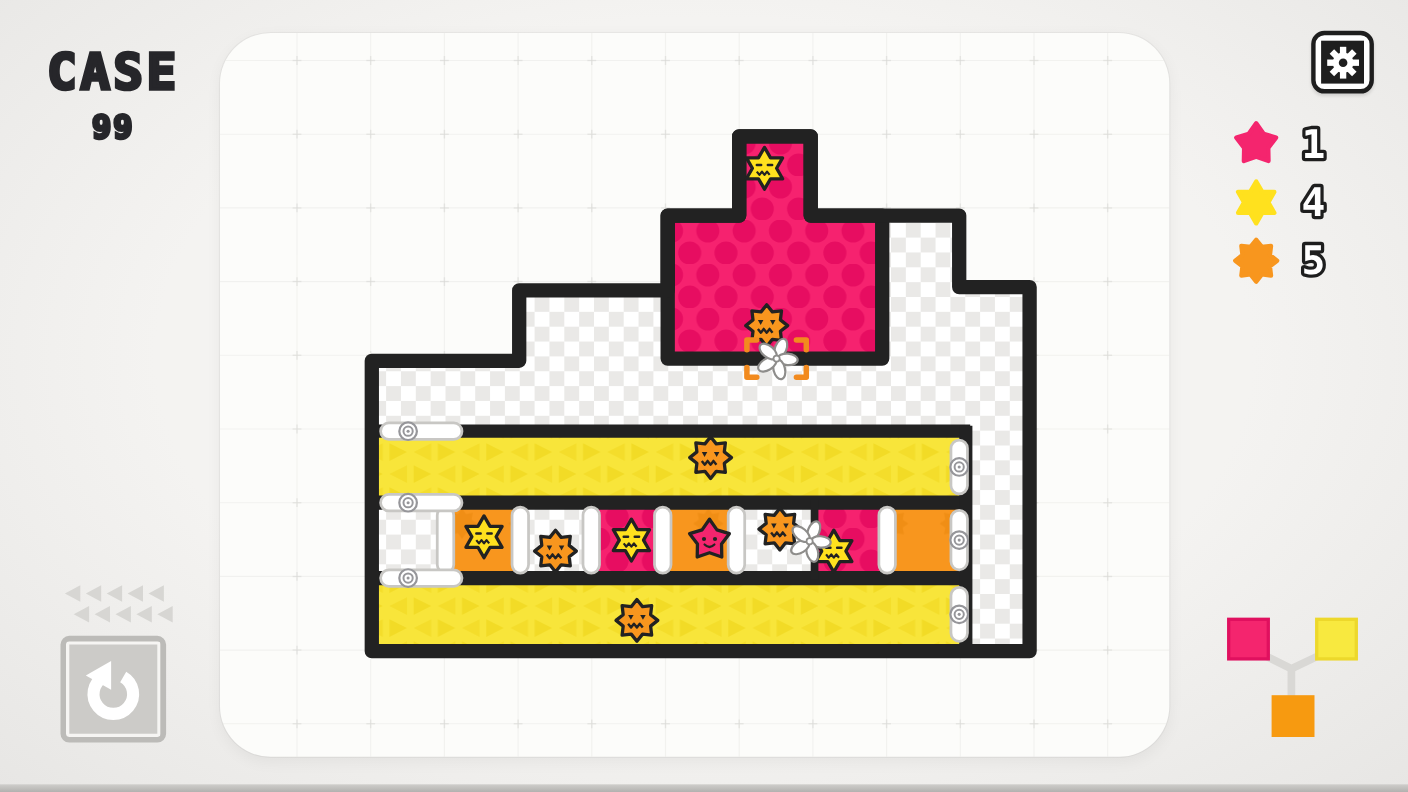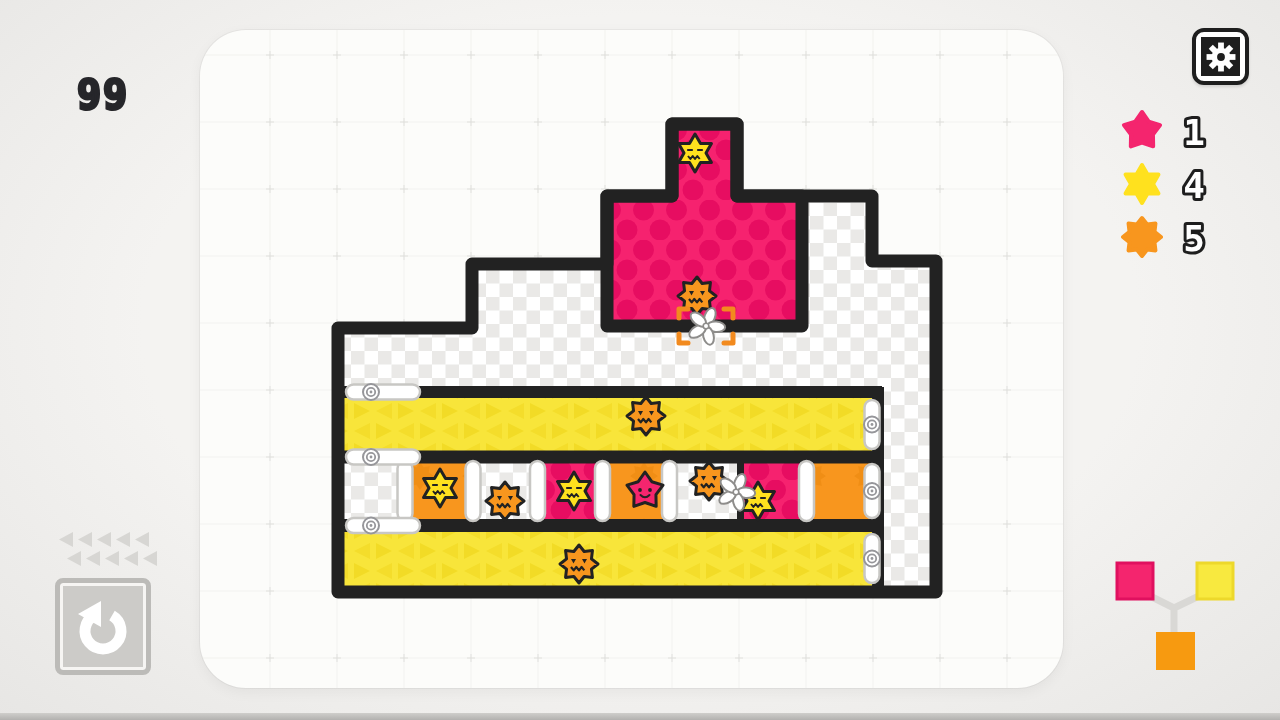--- a/index.html
+++ b/index.html
@@ -10,21 +10,21 @@
   }
   .stage{position:absolute;inset:0;}
   .panel{
     position:absolute;left:200px;top:30px;width:863px;height:658px;
     background:#fcfcfa;border-radius:46px;
     box-shadow:0 0 0 1px rgba(0,0,0,0.04), 0 4px 14px rgba(0,0,0,0.05);
   }
   #board{position:absolute;left:0;top:0;width:1280px;height:720px;}
   .logo{position:absolute;left:18px;top:40px;width:170px;text-align:center;color:#26262a;}
   .logo .l1{font-size:45px;font-weight:bold;letter-spacing:3px;-webkit-text-stroke:3px #26262a;line-height:52px;}
-  .logo .l2{font-size:40px;font-weight:bold;letter-spacing:2px;-webkit-text-stroke:3px #26262a;line-height:46px;margin-top:32px;}
+  .logo .l2{font-size:29px;font-weight:bold;letter-spacing:2px;-webkit-text-stroke:3px #26262a;line-height:46px;}
   .gear-btn{
     position:absolute;left:1192px;top:28px;width:57px;height:57px;
     background:#ffffff;border:4px solid #1e1e1e;border-radius:12px;
     padding:0;cursor:pointer;display:flex;align-items:center;justify-content:center;
     box-shadow:0 2px 3px rgba(0,0,0,0.12);
   }
   .gear-inner{width:39px;height:39px;background:#1e1e1e;display:flex;align-items:center;justify-content:center;}
   .legend{position:absolute;left:1118px;top:108px;width:120px;}
   .legend-row{display:flex;align-items:center;height:46px;margin-bottom:7px;}
   .legend-shape{width:48px;height:46px;}
@@ -363,20 +363,21 @@
         <ellipse rx="5.2" ry="9.2" fill="#ffffff" stroke="#8E8D8B" stroke-width="2" transform="rotate(22) translate(0,-10)"></ellipse>
         <ellipse rx="5.2" ry="9.2" fill="#ffffff" stroke="#8E8D8B" stroke-width="2" transform="rotate(94) translate(0,-10)"></ellipse>
         <ellipse rx="5.2" ry="9.2" fill="#ffffff" stroke="#8E8D8B" stroke-width="2" transform="rotate(166) translate(0,-10)"></ellipse>
         <ellipse rx="5.2" ry="9.2" fill="#ffffff" stroke="#8E8D8B" stroke-width="2" transform="rotate(238) translate(0,-10)"></ellipse>
         <ellipse rx="5.2" ry="9.2" fill="#ffffff" stroke="#8E8D8B" stroke-width="2" transform="rotate(310) translate(0,-10)"></ellipse>
         <circle r="2.8" fill="#ffffff" stroke="#8E8D8B" stroke-width="1.6"></circle>
       </g>
     </svg>
 
   <div class="logo">
+    <div class="l1">CASE</div>
     <div class="l2">99</div>
   </div>
 
   <button class="gear-btn">
     <span class="gear-inner">
       <svg width="34" height="34" viewBox="-20 -20 40 40">
         <g id="gear-g">
             <rect x="-3.4" y="-17" width="6.8" height="8" fill="#ffffff" transform="rotate(0)"></rect>
             <rect x="-3.4" y="-17" width="6.8" height="8" fill="#ffffff" transform="rotate(45)"></rect>
             <rect x="-3.4" y="-17" width="6.8" height="8" fill="#ffffff" transform="rotate(90)"></rect>

